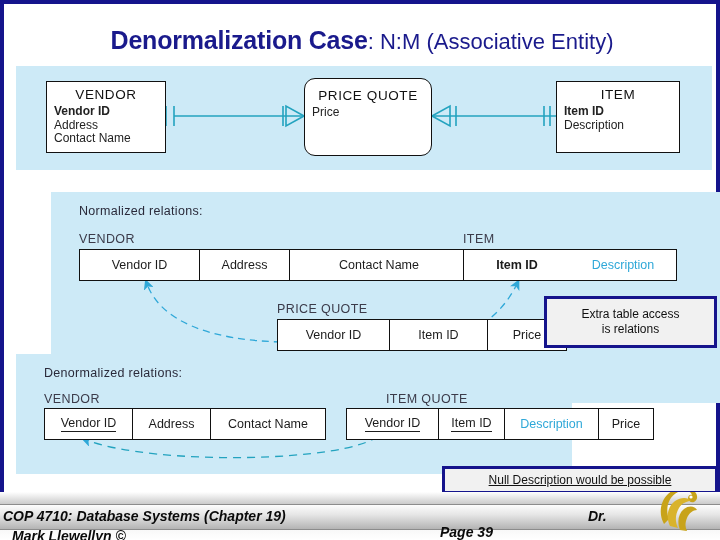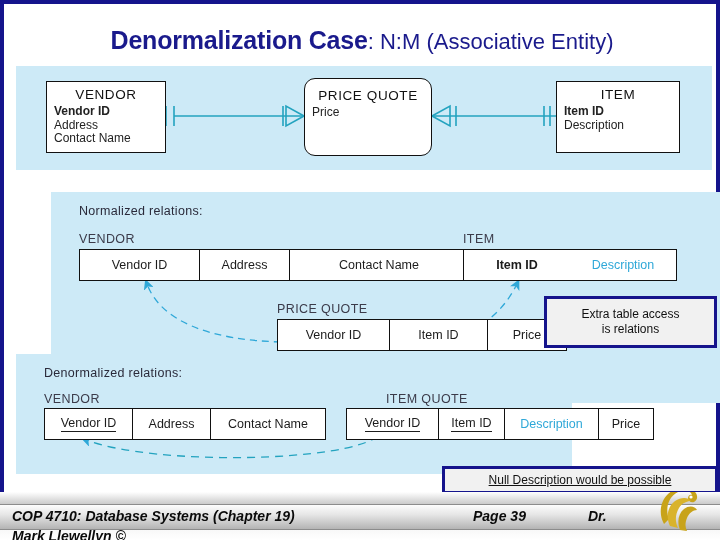--- a/index.html
+++ b/index.html
@@ -102,22 +102,22 @@
   #footer-bar{
     position:absolute;left:0;top:12px;width:720px;height:24px;
     background:linear-gradient(to bottom,#fdfdfd 0%,#e6e6e6 40%,#c9c9c9 75%,#b4b4b4 100%);
     border-top:1px solid #8c8c8c;border-bottom:1px solid #8c8c8c;
   }
   #footer-line1{
     position:absolute;top:16px;left:0;width:720px;height:18px;
     font-style:italic;font-weight:bold;font-size:14px;color:#0a0a0a;
     white-space:nowrap;
   }
-  #f-course{position:absolute;left:12px;top:0;}
-  #f-page{position:absolute;left:440px;top:0;margin-left:33px;}
+  #f-course{position:absolute;left:3px;top:0;}
+  #f-page{position:absolute;left:440px;top:16px;}
   #f-dr{position:absolute;left:568px;top:0;margin-left:20px;}
   #footer-line2{
     position:absolute;top:36px;left:12px;
     font-style:italic;font-weight:bold;font-size:14px;color:#0a0a0a;
     white-space:nowrap;
   }
   
   #logo{
     position:absolute;right:8px;top:-18px;width:62px;height:62px;
   }

